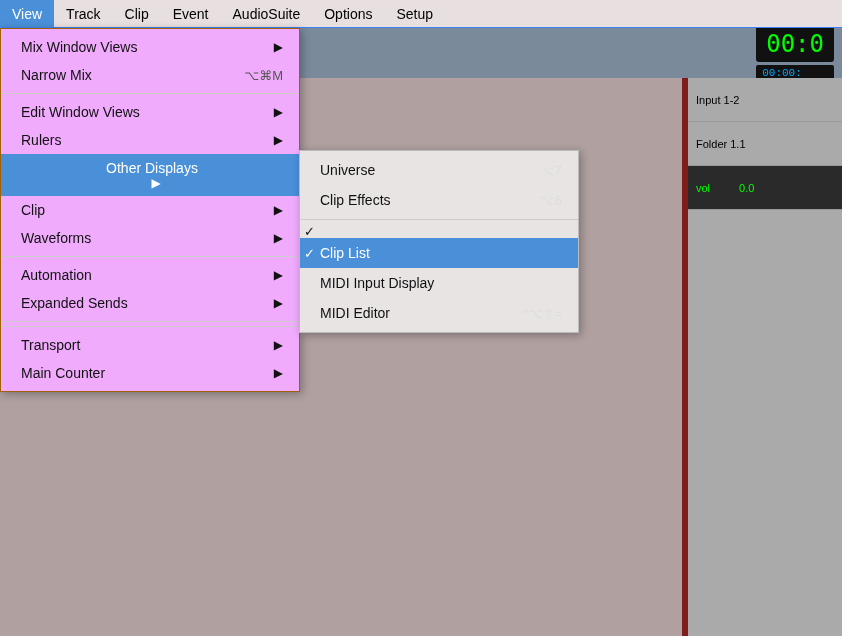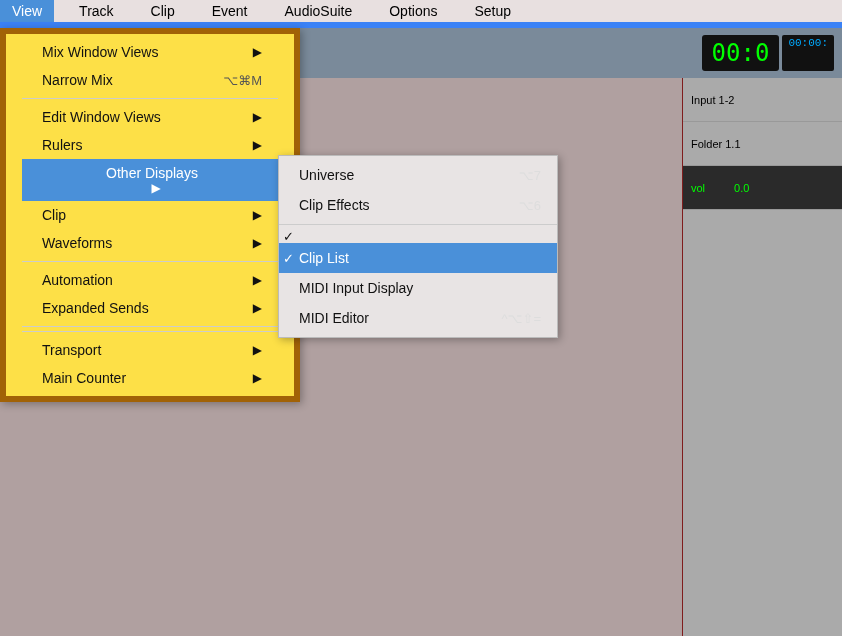--- a/index.html
+++ b/index.html
@@ -13,24 +13,23 @@
       overflow: hidden;
       position: relative;
     }
 
     
     .menubar {
       display: flex;
       align-items: center;
       background: #e8e0e0;
       height: 28px;
-      border-bottom: 6px solid #3b82f6;
+      border-bottom: 1px solid #3b82f6;
       position: relative;
       z-index: 100;
-      gap: 13px;
     }
 
     .menubar-item {
       padding: 0 12px;
       height: 100%;
       display: flex;
       align-items: center;
       font-size: 14px;
       color: #000;
       cursor: pointer;
@@ -94,21 +93,21 @@
       border-radius: 2px;
     }
 
     .daw-right-panel {
       position: absolute;
       top: 50px;
       right: 0;
       width: 160px;
       background: #aaa;
       bottom: 0;
-      border-left: 1px solid #7f1d1d;
+      border-left: 6px solid #7f1d1d;
     }
 
     .daw-right-row {
       height: 44px;
       border-bottom: 1px solid #999;
       display: flex;
       align-items: center;
       padding: 0 8px;
       font-size: 11px;
     }
@@ -122,25 +121,25 @@
     
     .dropdown-container {
       position: absolute;
       top: 28px;
       left: 0;
       z-index: 200;
       display: flex;
     }
 
     .dropdown-menu {
-      background: #fde047;
-      border: 6px solid #a16207;
+      background: #f0abfc;
+      border: 1px solid #a16207;
       box-shadow: 2px 2px 8px rgba(0,0,0,0.3);
       min-width: 300px;
-      padding: 4px 16px;
+      padding: 4px 0;
     }
 
     .menu-item {
       display: flex;
       align-items: center;
       padding: 6px 16px 6px 20px;
       cursor: pointer;
       font-size: 14px;
       color: #111;
       position: relative;
@@ -236,21 +235,21 @@
   </div>
   <div class="menubar-item">
     <span>Setup</span>
   </div>
 </div>
 
 <div class="daw-bg">
   <div class="daw-toolbar">
     <div class="daw-btn">🔊</div>
     <div class="daw-btn">✏️</div>
-    <div style="display:flex; flex-direction:row; gap:3px; margin-left: auto;">
+    <div style="display:flex; flex-direction:column; gap:3px; margin-left: auto;">
       <div class="daw-counter">
         <span>00:0</span>
       </div>
       <div class="daw-counter-small">
         <span>00:00:</span>
       </div>
     </div>
   </div>
 
   <div class="daw-right-panel">

